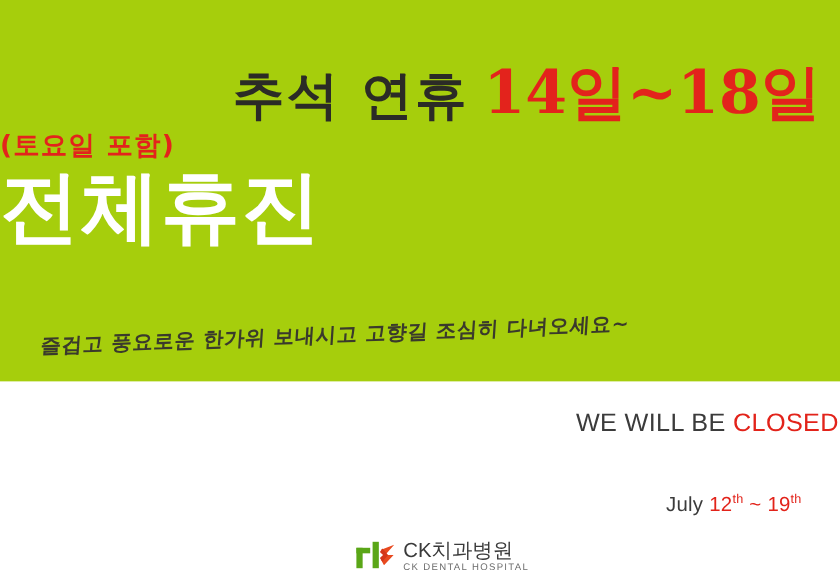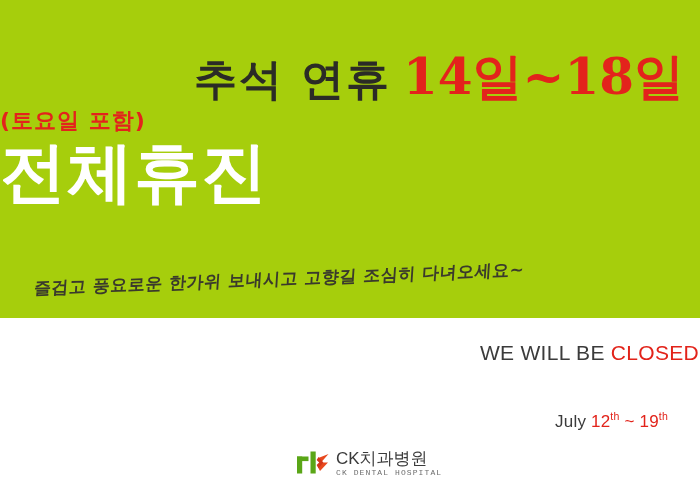--- a/index.html
+++ b/index.html
@@ -135,21 +135,21 @@
   .logo-mark { width: 36px; height: 26px; display: block; }
   .logo-text { margin-left: 4px; line-height: 1; }
   .logo-kr {
     font-family: "Liberation Sans", "DejaVu Sans", sans-serif;
     font-size: 17px;
     color: #3a3a3a;
     letter-spacing: 0px;
     display: block;
   }
   .logo-en {
-    font-family: Liberation Mono, monospace;
+    font-family: Liberation Sans, sans-serif;
     font-size: 8px;
     color: #6d6d6d;
     letter-spacing: 1.1px;
     display: block;
     margin-top: 2px;
   }
 </style>
 </head>
 <body>
 

